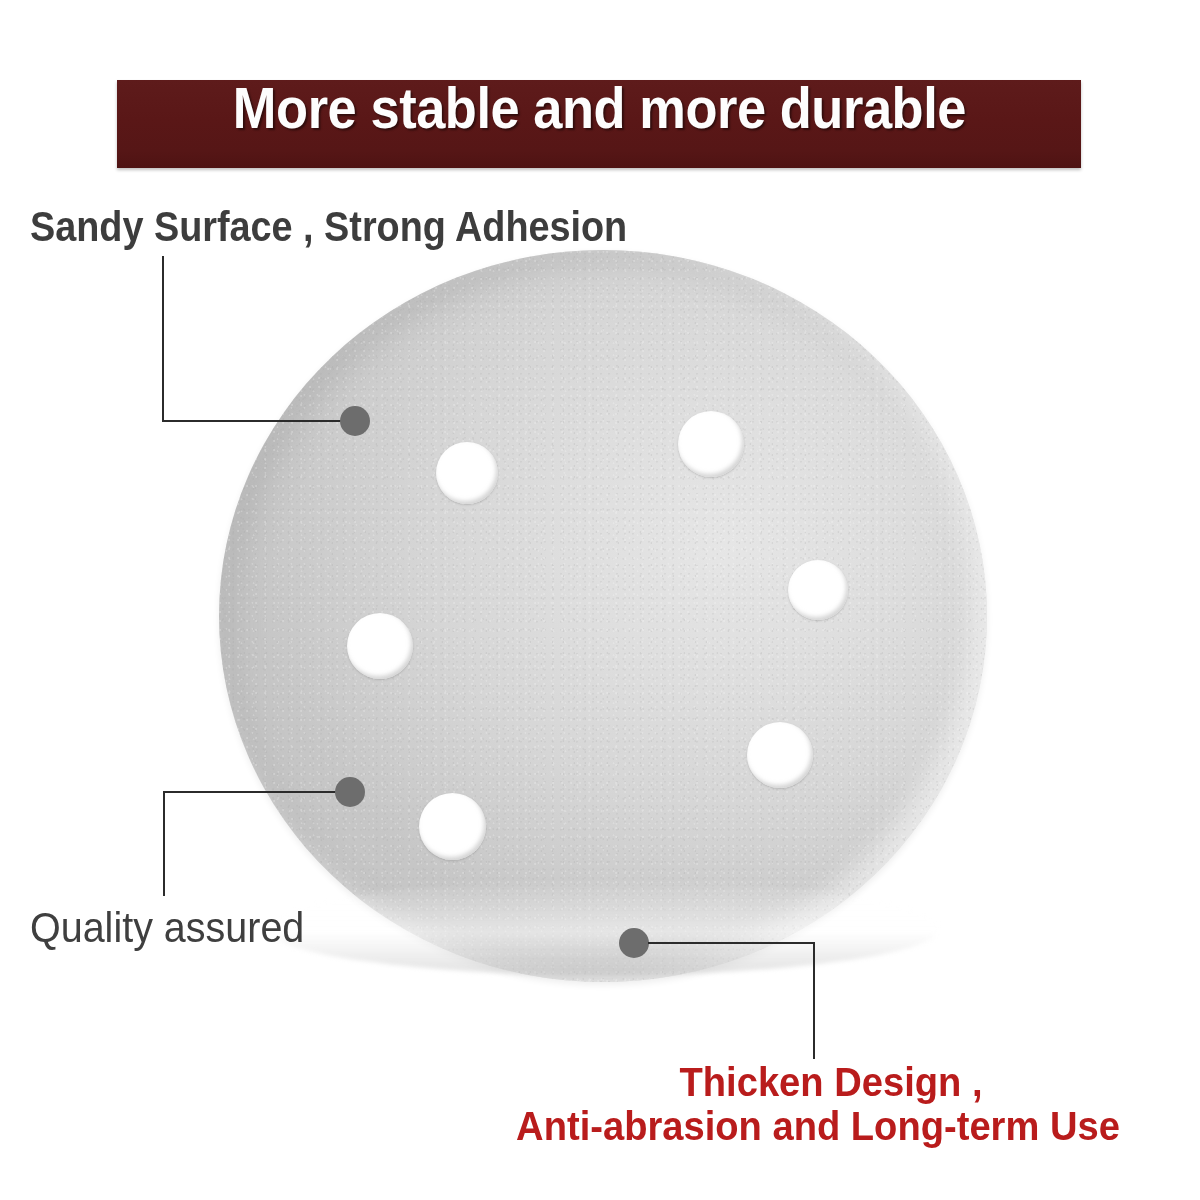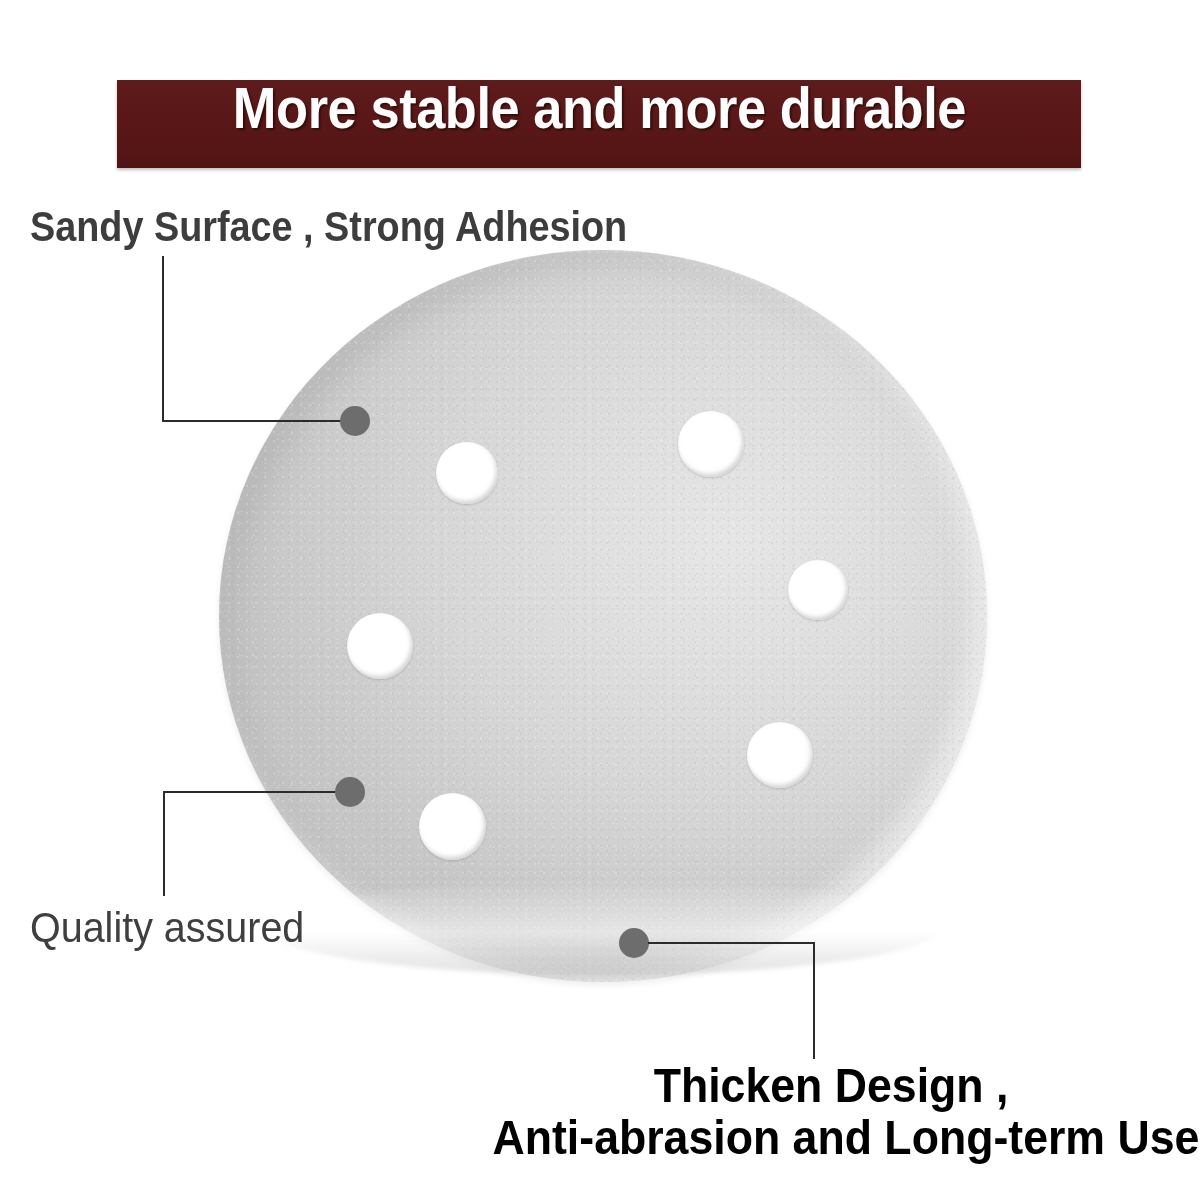--- a/index.html
+++ b/index.html
@@ -137,23 +137,23 @@
     top: 905px;
     font-size: 42px;
     font-weight: normal;
     transform: scaleX(0.94);
     transform-origin: left center;
     color: #3f3f3f;
   }
   #label-thicken {
     left: 468px;
     top: 1060px;
-    font-size: 48px;
+    font-size: 41px;
     font-weight: bold;
-    color: #000000;
+    color: #b91c1c;
     text-align: center;
     width: 700px;
   }
   #label-thicken .line {
     display: block;
     transform: scaleX(0.93);
   }
   #label-thicken .line1 { padding-left: 28px; }
 </style>
 </head>

